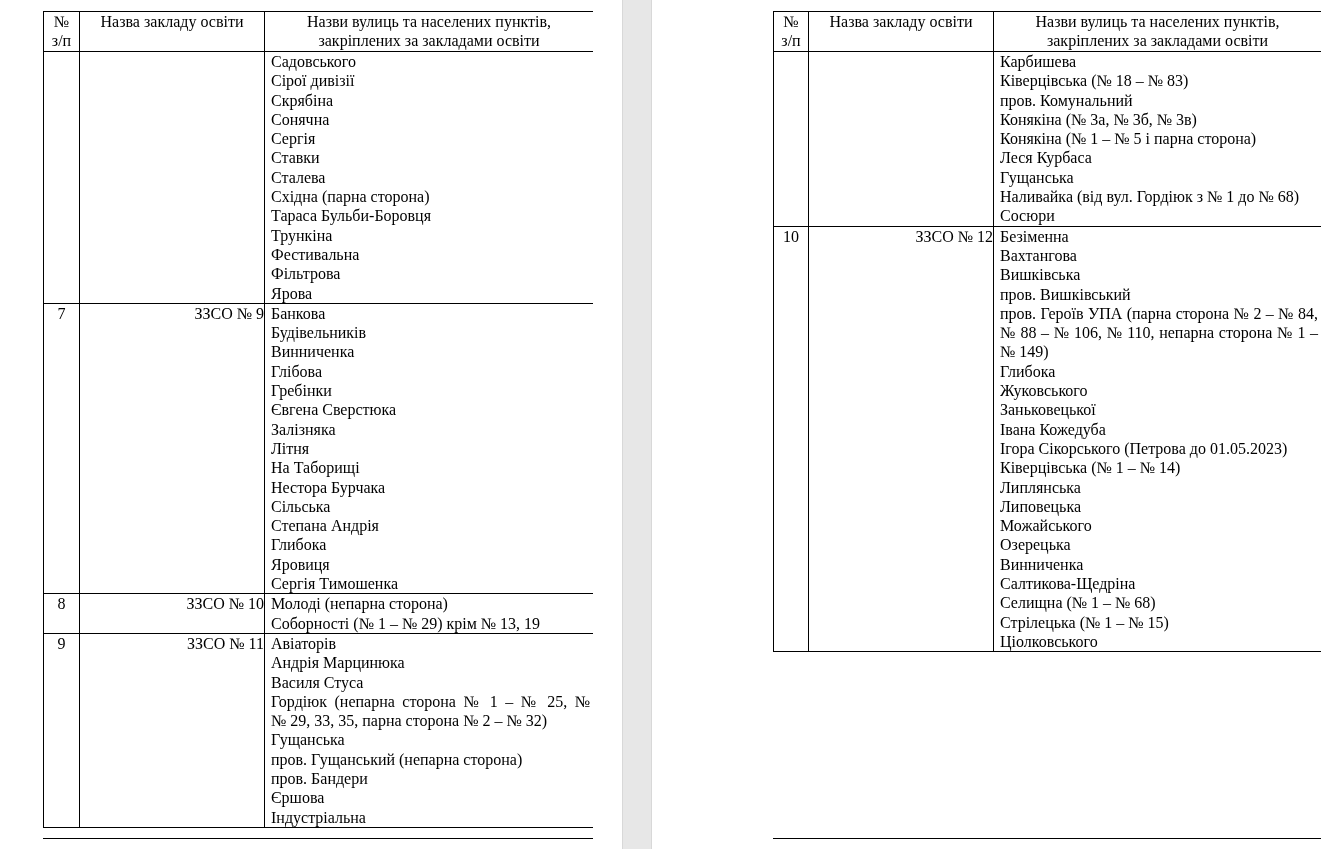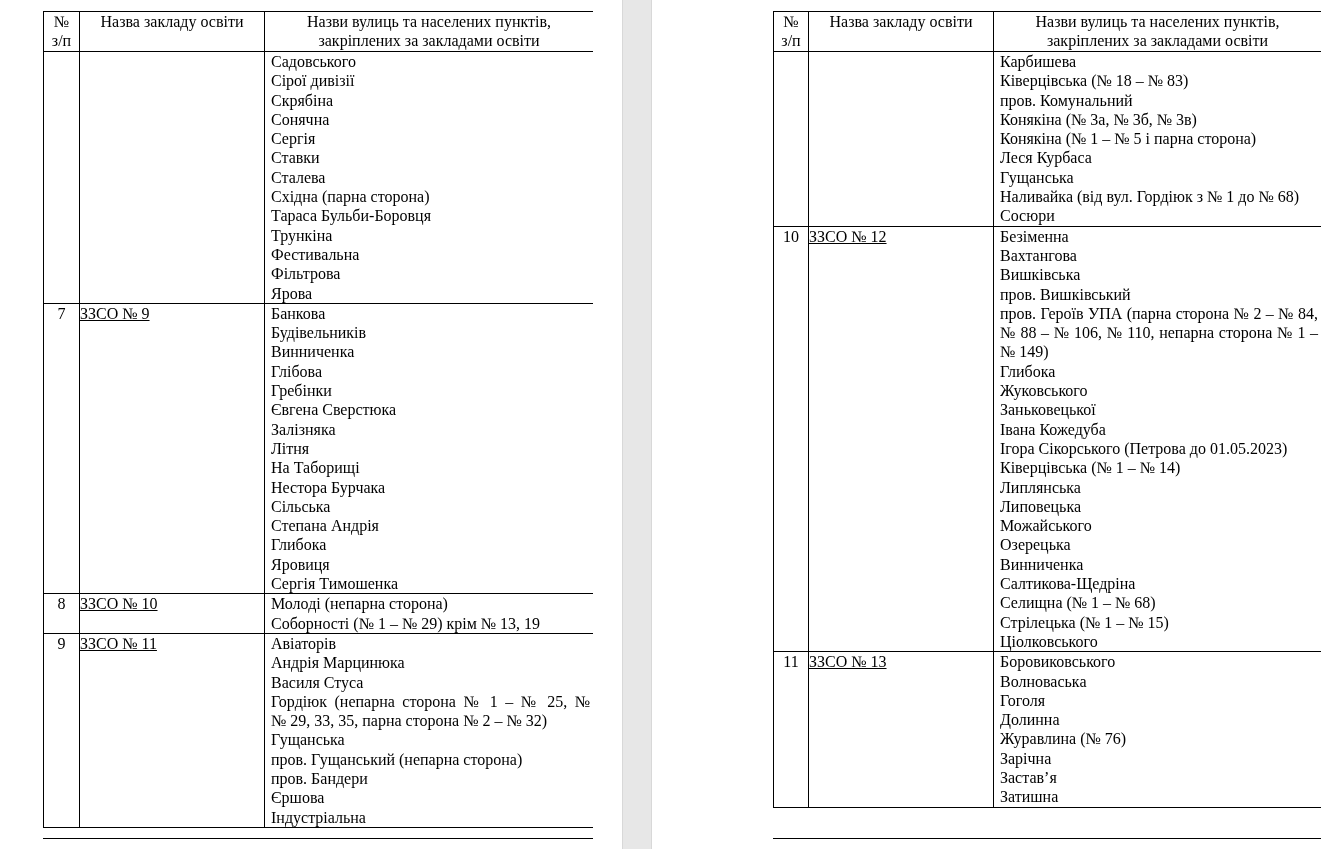--- a/index.html
+++ b/index.html
@@ -59,21 +59,21 @@
     vertical-align: top;
     padding: 0;
   }
   .doc-table thead th {
     font-weight: normal;
     text-align: center;
     line-height: 18.5px;
     padding: 1px 2px;
   }
   .c-num    { text-align: center; line-height: 19.3px; }
-  .c-school { text-align: left; line-height: 19.3px; text-decoration: underline; }
+  .c-school { text-align: right; line-height: 19.3px; }
   .c-streets { padding: 0 3px 0 6px !important; }
   .street {
     text-align: justify;
     line-height: 19.3px;
   }
 </style>
 </head>
 <body>
 
 <div class="screen">
@@ -226,32 +226,18 @@
                 <div class="street">Липовецька</div>
                 <div class="street">Можайського</div>
                 <div class="street">Озерецька</div>
                 <div class="street">Винниченка</div>
                 <div class="street">Салтикова-Щедріна</div>
                 <div class="street">Селищна (№&nbsp;1 – №&nbsp;68)</div>
                 <div class="street">Стрілецька (№&nbsp;1 – №&nbsp;15)</div>
                 <div class="street">Ціолковського</div>
               </td>
             </tr>
-            <tr>
-              <td class="c-num">11</td>
-              <td class="c-school">ЗЗСО № 13</td>
-              <td class="c-streets">
-                <div class="street">Боровиковського</div>
-                <div class="street">Волноваська</div>
-                <div class="street">Гоголя</div>
-                <div class="street">Долинна</div>
-                <div class="street">Журавлина (№&nbsp;76)</div>
-                <div class="street">Зарічна</div>
-                <div class="street">Застав’я</div>
-                <div class="street">Затишна</div>
-              </td>
-            </tr>
           </tbody>
       </table>
     </div>
   </section>
 
 </div>
 
 </body></html>

